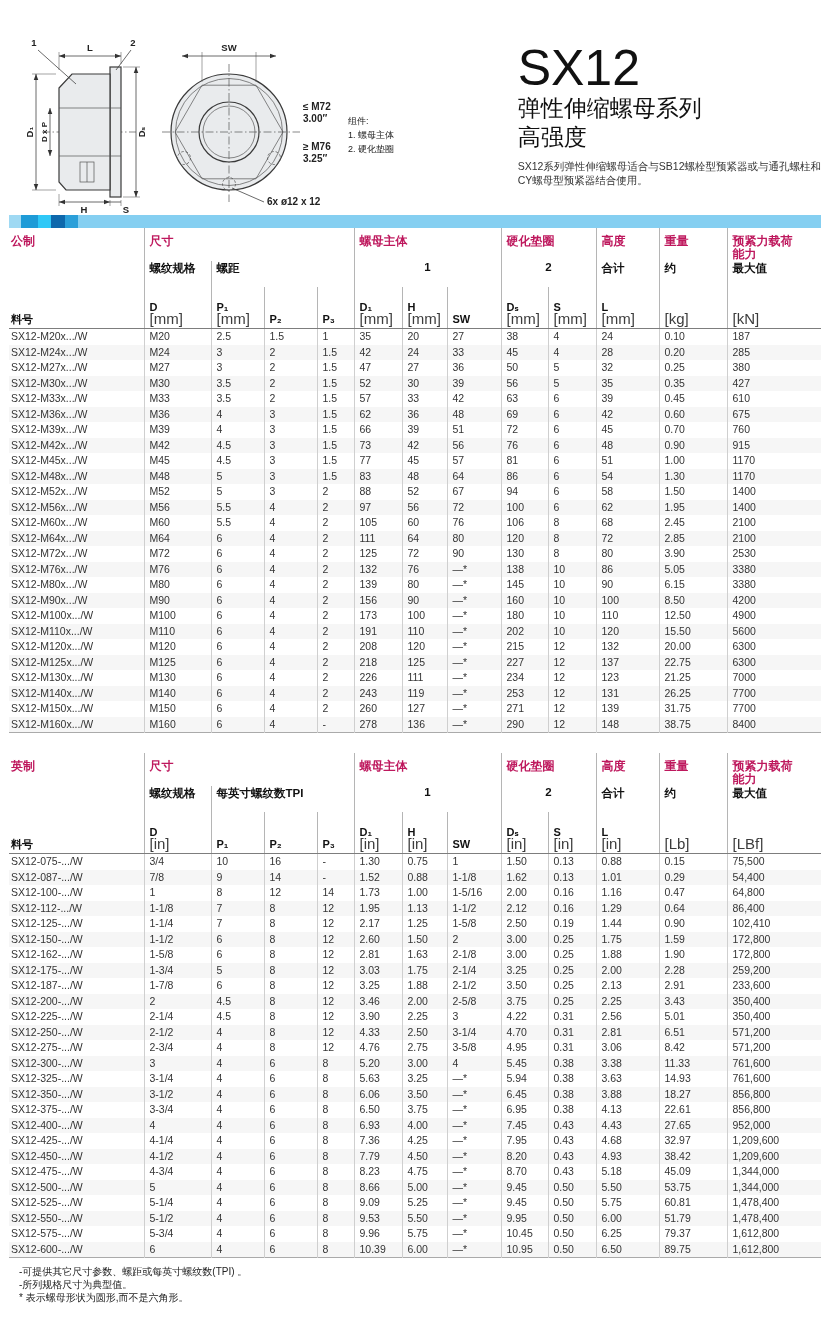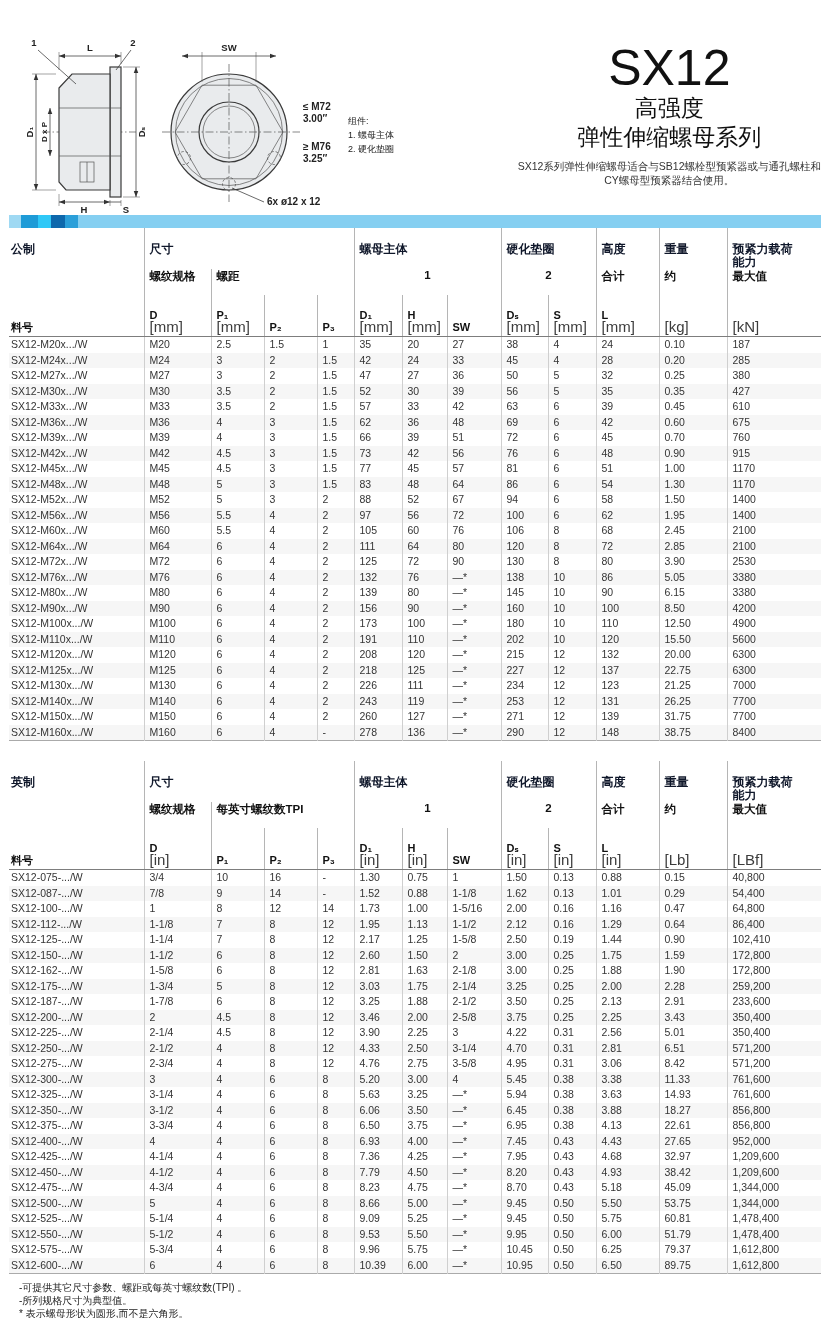--- a/index.html
+++ b/index.html
@@ -2,35 +2,35 @@
 <html><head>
 <meta charset="utf-8">
 <style>
   html,body{margin:0;padding:0;background:#fff;}
   body{width:830px;height:1318px;font-family:"Liberation Sans","DejaVu Sans",sans-serif;color:#1c1c1c;overflow:hidden;}
   .page{position:relative;width:830px;height:1318px;}
 
   
   .top{position:relative;height:215px;}
   .drawing{position:absolute;left:4px;top:4px;}
-  .titleblock{position:absolute;right:9px;top:42px;text-align:center;}
+  .titleblock{position:absolute;right:9px;top:42px;text-align:left;}
   .series{font-size:50px;font-weight:300;line-height:52px;color:#111;}
   .sub{font-size:23px;font-weight:400;line-height:29px;color:#111;}
   .desc{font-size:10.5px;line-height:14px;color:#333;margin-top:7px;}
 
   
   .accent-bar{margin:0 9px;height:13px;display:flex;}
   .accent-bar div{height:13px;}
 
   
   table{border-collapse:collapse;table-layout:fixed;width:812px;margin:0 9px;border-bottom:1px solid #aaa;}
   th,td{text-align:left;padding:0 0 0 5px;font-weight:normal;overflow:hidden;white-space:nowrap;}
   th:first-child,td:first-child{padding-left:2px;}
 
-  tr.hr0 th{font-size:12px;font-weight:bold;vertical-align:top;padding-top:15px;height:24px;line-height:13px;color:#0f172a;}
+  tr.hr0 th{font-size:12px;font-weight:bold;vertical-align:top;padding-top:7px;height:24px;line-height:13px;color:#be185d;}
   tr.hr0 th.wrap{white-space:pre-line;}
   tr.hr1 th{font-size:11.5px;font-weight:bold;vertical-align:top;height:26px;color:#111;}
   tr.hr2 th{vertical-align:bottom;height:38px;border-bottom:1px solid #7d7d7d;padding-bottom:3px;}
   tr.hr2 .lbl{font-size:11px;font-weight:bold;line-height:12px;color:#111;}
   tr.hr2 .unit{font-size:15px;font-weight:normal;line-height:12px;color:#3c3c3c;}
   th.center{text-align:center;padding-left:0;}
   th.sep{border-left:1px solid #b5b5b5;}
   tr.hr2 th + th{border-left:1px solid #b5b5b5;}
 
   tbody td{font-size:10.5px;line-height:13.5px;padding-top:1px;padding-bottom:1px;color:#343434;}
@@ -132,22 +132,22 @@
       <text class="sizetxt" x="299" y="146">≥ M76</text>
       <text class="sizetxt" x="299" y="158">3.25″</text>
 
       <text class="notetxt" x="344" y="120">组件:</text>
       <text class="notetxt" x="344" y="134">1. 螺母主体</text>
       <text class="notetxt" x="344" y="148">2. 硬化垫圈</text>
     </svg>
 
     <div class="titleblock">
       <div class="series">SX12</div>
+      <div class="sub">弹性伸缩螺母系列</div>
       <div class="sub">高强度</div>
-      <div class="sub">弹性伸缩螺母系列</div>
       <div class="desc">
         <span>SX12系列弹性伸缩螺母适合与SB12螺栓型预紧器或与通孔螺柱和</span><br>
         <span>CY螺母型预紧器结合使用。</span>
       </div>
     </div>
   </div>
 
   <div class="accent-bar">
       <div style="width: 12px; background: rgb(159, 217, 243);"></div>
       <div style="width: 17px; background: rgb(30, 155, 215);"></div>
@@ -735,21 +735,21 @@
           <td>10</td>
           <td>16</td>
           <td>-</td>
           <td>1.30</td>
           <td>0.75</td>
           <td>1</td>
           <td>1.50</td>
           <td>0.13</td>
           <td>0.88</td>
           <td>0.15</td>
-          <td>40,800</td>
+          <td>75,500</td>
         </tr>
         <tr>
           <td>SX12-087-.../W</td>
           <td>7/8</td>
           <td>9</td>
           <td>14</td>
           <td>-</td>
           <td>1.52</td>
           <td>0.88</td>
           <td>1-1/8</td>

